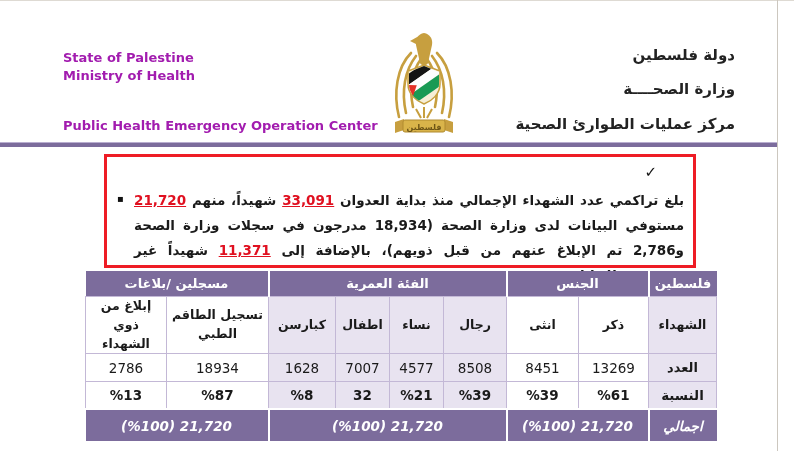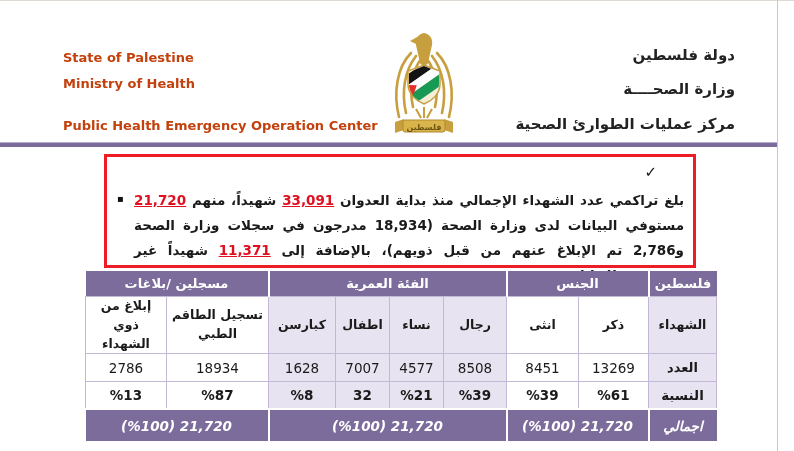--- a/index.html
+++ b/index.html
@@ -7,21 +7,21 @@
     width:794px;height:451px;position:relative;overflow:hidden;background:#ffffff;
     font-family:"DejaVu Sans","Liberation Sans",sans-serif;color:#1a1a1a;
   }
   .abs{position:absolute;}
 
   
   .page-top-edge{left:0;top:0;width:794px;height:1px;background:#dedad3;}
   .page-right-edge{left:777px;top:0;width:1px;height:451px;background:#ccc7bf;}
 
   
-  .en-line{font-weight:bold;color:#c2410c;font-size:13px;white-space:nowrap;text-align:right;}
+  .en-line{font-weight:bold;color:#a21caf;font-size:13px;white-space:nowrap;text-align:right;}
   .ar-line{font-weight:bold;color:#222;font-size:15px;direction:rtl;white-space:nowrap;text-align:right;}
   .divider{left:0;top:142px;width:777px;height:4px;background:var(--header-purple);border-top:1px solid #b9aed0;}
 
   
   .report-box{left:104px;top:154px;width:586px;height:108px;border:3px solid var(--box-red);background:#fff;}
   .rb-title{position:absolute;top:6px;right:36px;display:flex;align-items:center;gap:10px;
             font-weight:bold;font-size:15px;color:#111;}
   .rb-check{font-size:15px;font-weight:bold;color:#111;}
   .rb-bullet{position:absolute;left:10px;top:37px;font-size:10px;color:#111;line-height:10px;}
   .rb-para{position:absolute;top:31px;right:9px;left:27px;direction:rtl;text-align:justify;
@@ -46,21 +46,21 @@
   .total td:last-child{border-left:none;}
   .ltr{direction:ltr;unicode-bidi:isolate;}
 </style>
 </head>
 <body>
 
 <div class="abs page-top-edge"></div>
 <div class="abs page-right-edge"></div>
 
 <div class="abs en-line" style="left:63px;top:50px;">State of Palestine</div>
-<div class="abs en-line" style="left:63px;top:76px;">Ministry of Health</div>
+<div class="abs en-line" style="left:63px;top:68px;">Ministry of Health</div>
 <div class="abs en-line" style="left:63px;top:118px;">Public Health Emergency Operation Center</div>
 
 <div class="abs" style="left:383px;top:27px;width:82px;height:114px;">
   <svg width="82" height="114" viewBox="0 0 82 114">
     <defs>
       <clipPath id="shieldclip">
         <path d="M41 39 l15 6 v12 c0 10 -7 16 -15 19 c-8 -3 -15 -9 -15 -19 v-12 z"></path>
       </clipPath>
     </defs>
 

